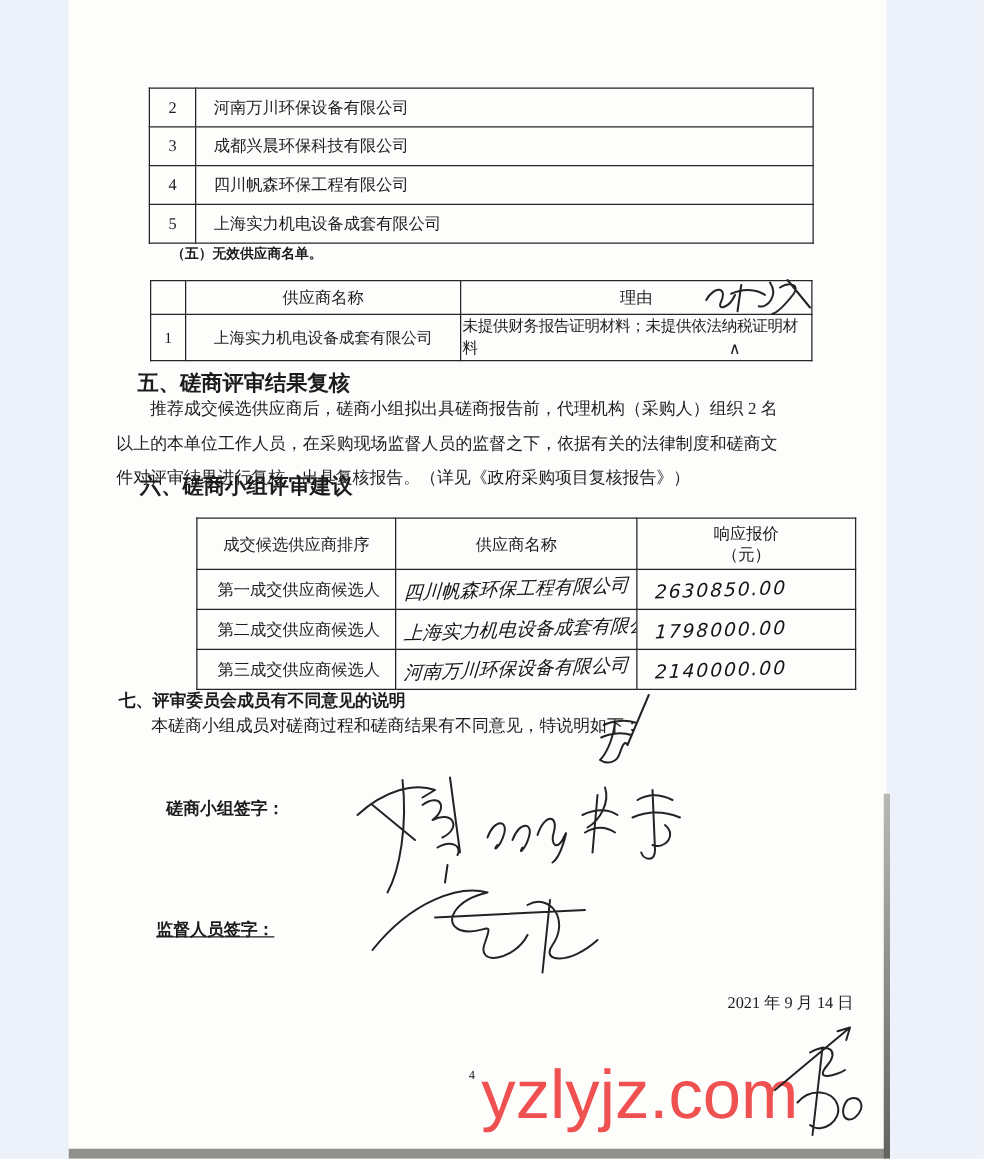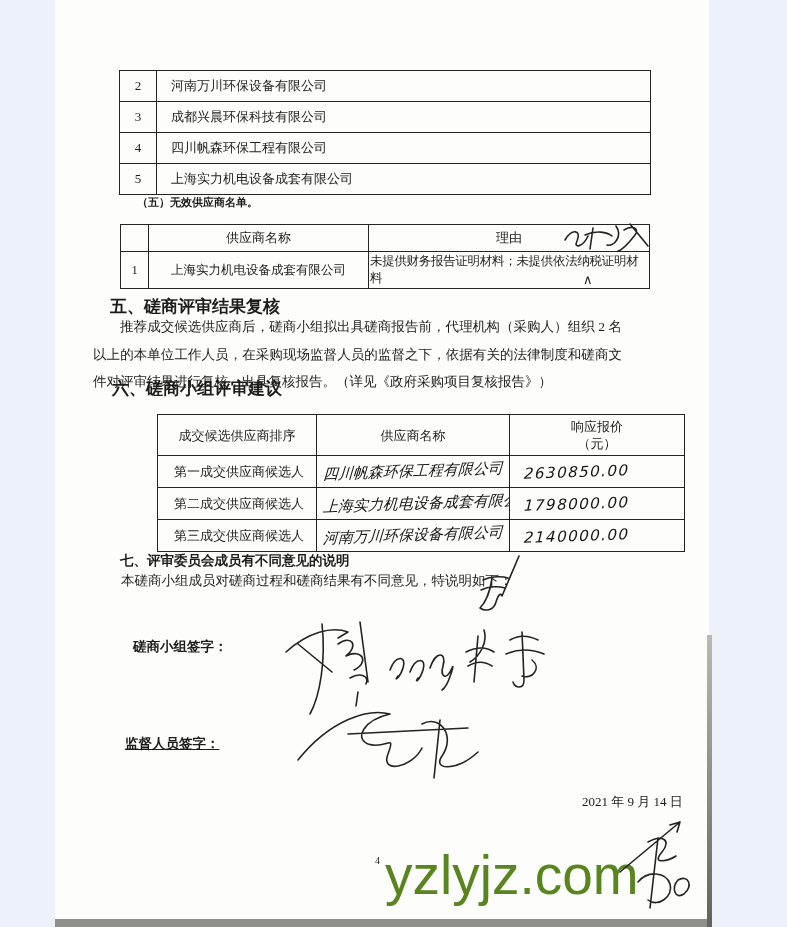--- a/index.html
+++ b/index.html
@@ -39,21 +39,21 @@
     font-family:"DejaVu Sans", sans-serif;font-style:italic;
     display:inline-block;transform:rotate(-2deg) skewX(-5deg);
     color:#141414;white-space:nowrap;
   }
   .hw-name{font-size:15px;}
   .hw-price{font-size:15px;letter-spacing:1.5px;}
   .sig path{fill:none;stroke:#232323;stroke-width:1.6;stroke-linecap:round;stroke-linejoin:round;}
   .caret{font-family:"DejaVu Sans",sans-serif;font-size:13px;}
   .watermark{
     font-family:"Liberation Sans", sans-serif;
-    font-size:55px;color:#4d7c0f;opacity:0.93;letter-spacing:0;
+    font-size:55px;color:#ef4444;opacity:0.93;letter-spacing:0;
     white-space:nowrap;
   }
   .pagenum{font-size:10px;}
   .datetext{font-size:13px;white-space:nowrap;}
 </style>
 </head>
 <body>
 
 <div class="page">
 
@@ -141,21 +141,21 @@
       <td style="padding-left:14px;"><span class="hw hw-price">1798000.00</span></td>
     </tr>
     <tr>
       <td class="rank">第三成交供应商候选人</td>
       <td style="padding-left:6px;"><span class="hw hw-name">河南万川环保设备有限公司</span></td>
       <td style="padding-left:14px;"><span class="hw hw-price">2140000.00</span></td>
     </tr>
   </tbody>
     </table>
 
-  <div class="abs heading" style="left:40px;top:552px;font-size:13.5px;margin-left:25px;">七、评审委员会成员有不同意见的说明</div>
+  <div class="abs heading" style="left:40px;top:552px;font-size:13.5px;">七、评审委员会成员有不同意见的说明</div>
   <div class="abs body-text" style="left:66px;top:572px;white-space:nowrap;">本磋商小组成员对磋商过程和磋商结果有不同意见，特说明如下：</div>
 
   <svg class="sig abs" style="left:420px;top:550px;" width="50" height="66" viewBox="0 0 50 66">
     <path d="M8 30 C 16 26, 27 26, 33 28 M6 40 C 14 36, 24 36, 30 38 M17 28 C 15 44, 9 54, 5 58 C 11 62, 19 60, 21 52 C 23 46, 25 42, 27 46 M27 46 L44 6"></path>
   </svg>
 
   <div class="abs heading" style="left:78px;top:638px;font-size:13.5px;">磋商小组签字：</div>
   <svg class="sig abs" style="left:225px;top:612px;" width="100" height="105" viewBox="0 0 100 105">
     <path d="M6 40 C 28 20, 52 14, 68 20 M68 20 L58 26 M18 32 L52 60 M42 12 C 46 48, 40 84, 30 102 M58 32 C 72 22, 79 34, 66 44 C 82 36, 90 50, 74 58 M80 10 L88 70 M70 66 C 80 60, 90 64, 86 72"></path>
   </svg>

